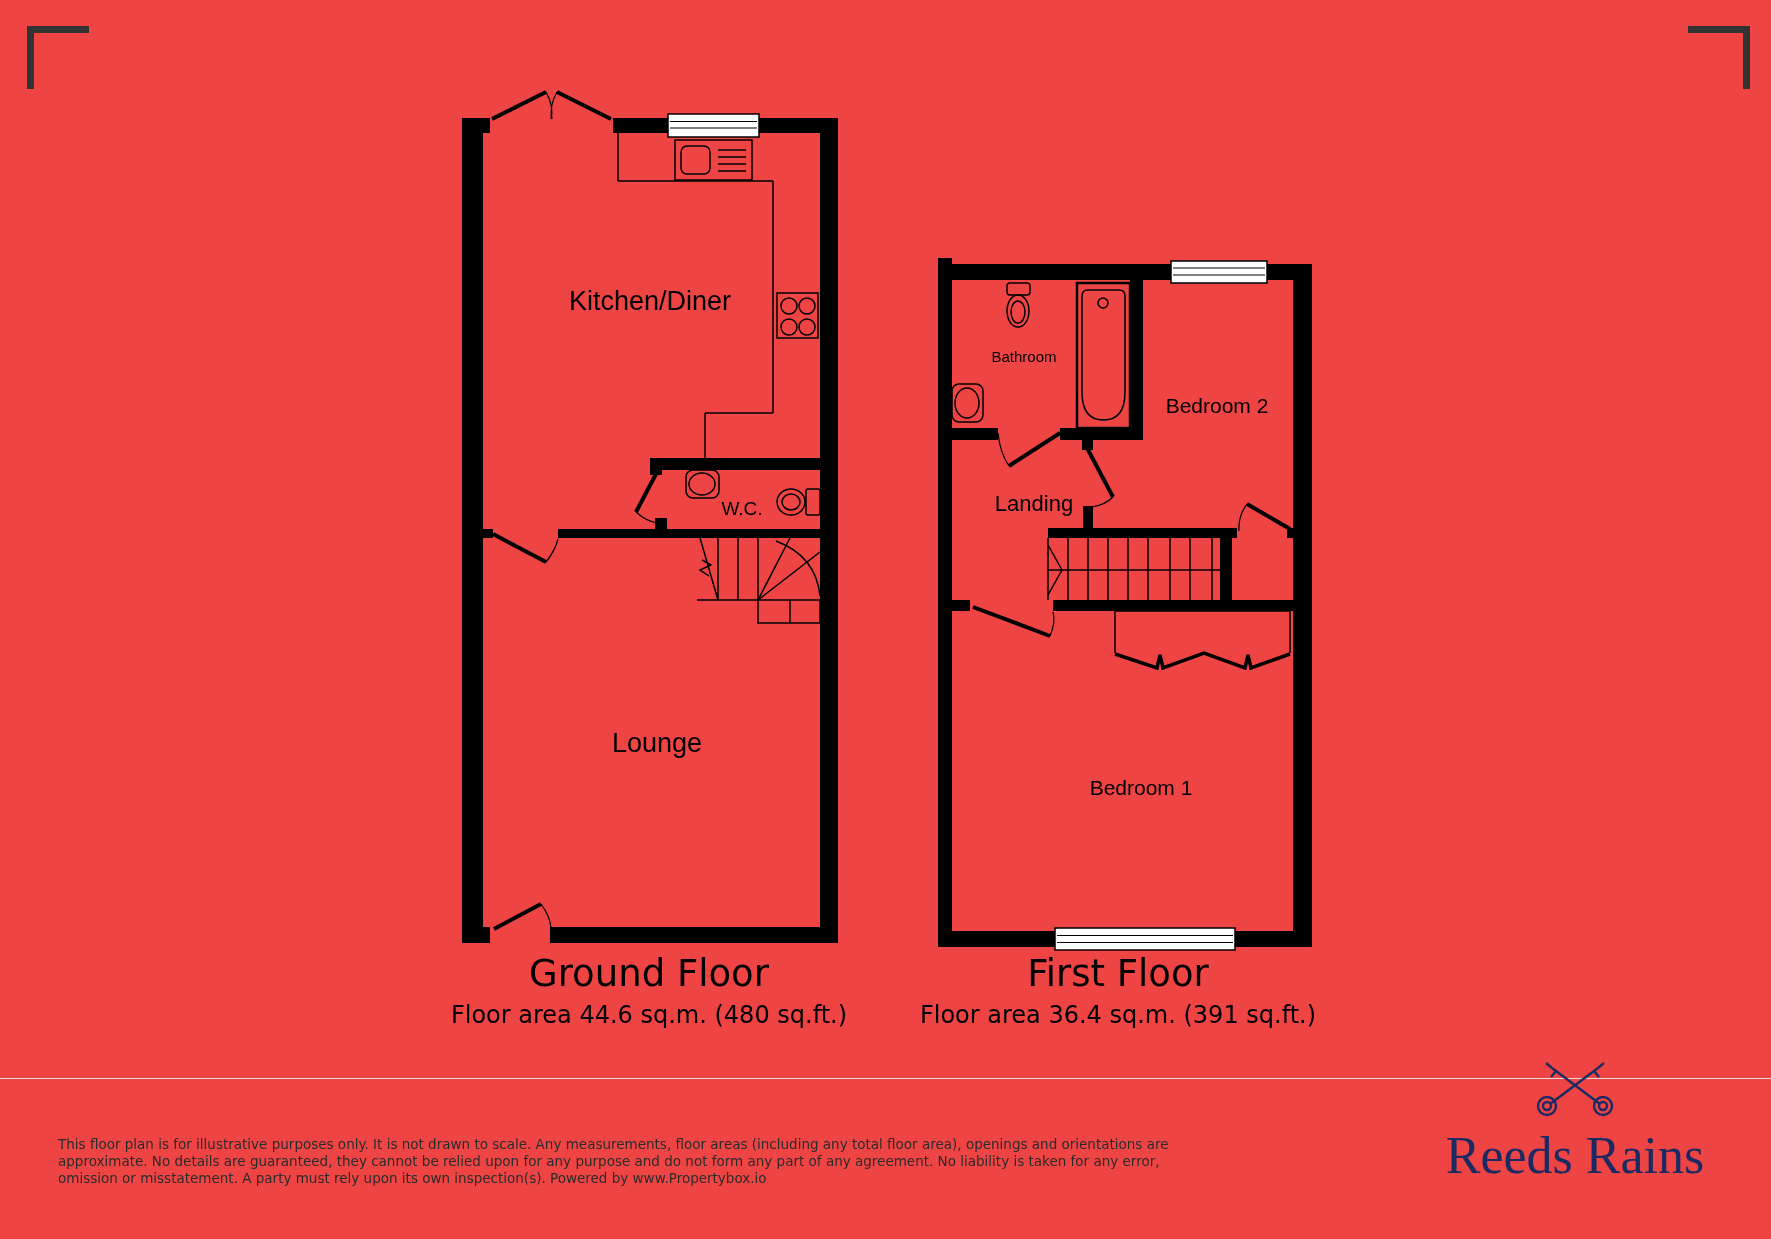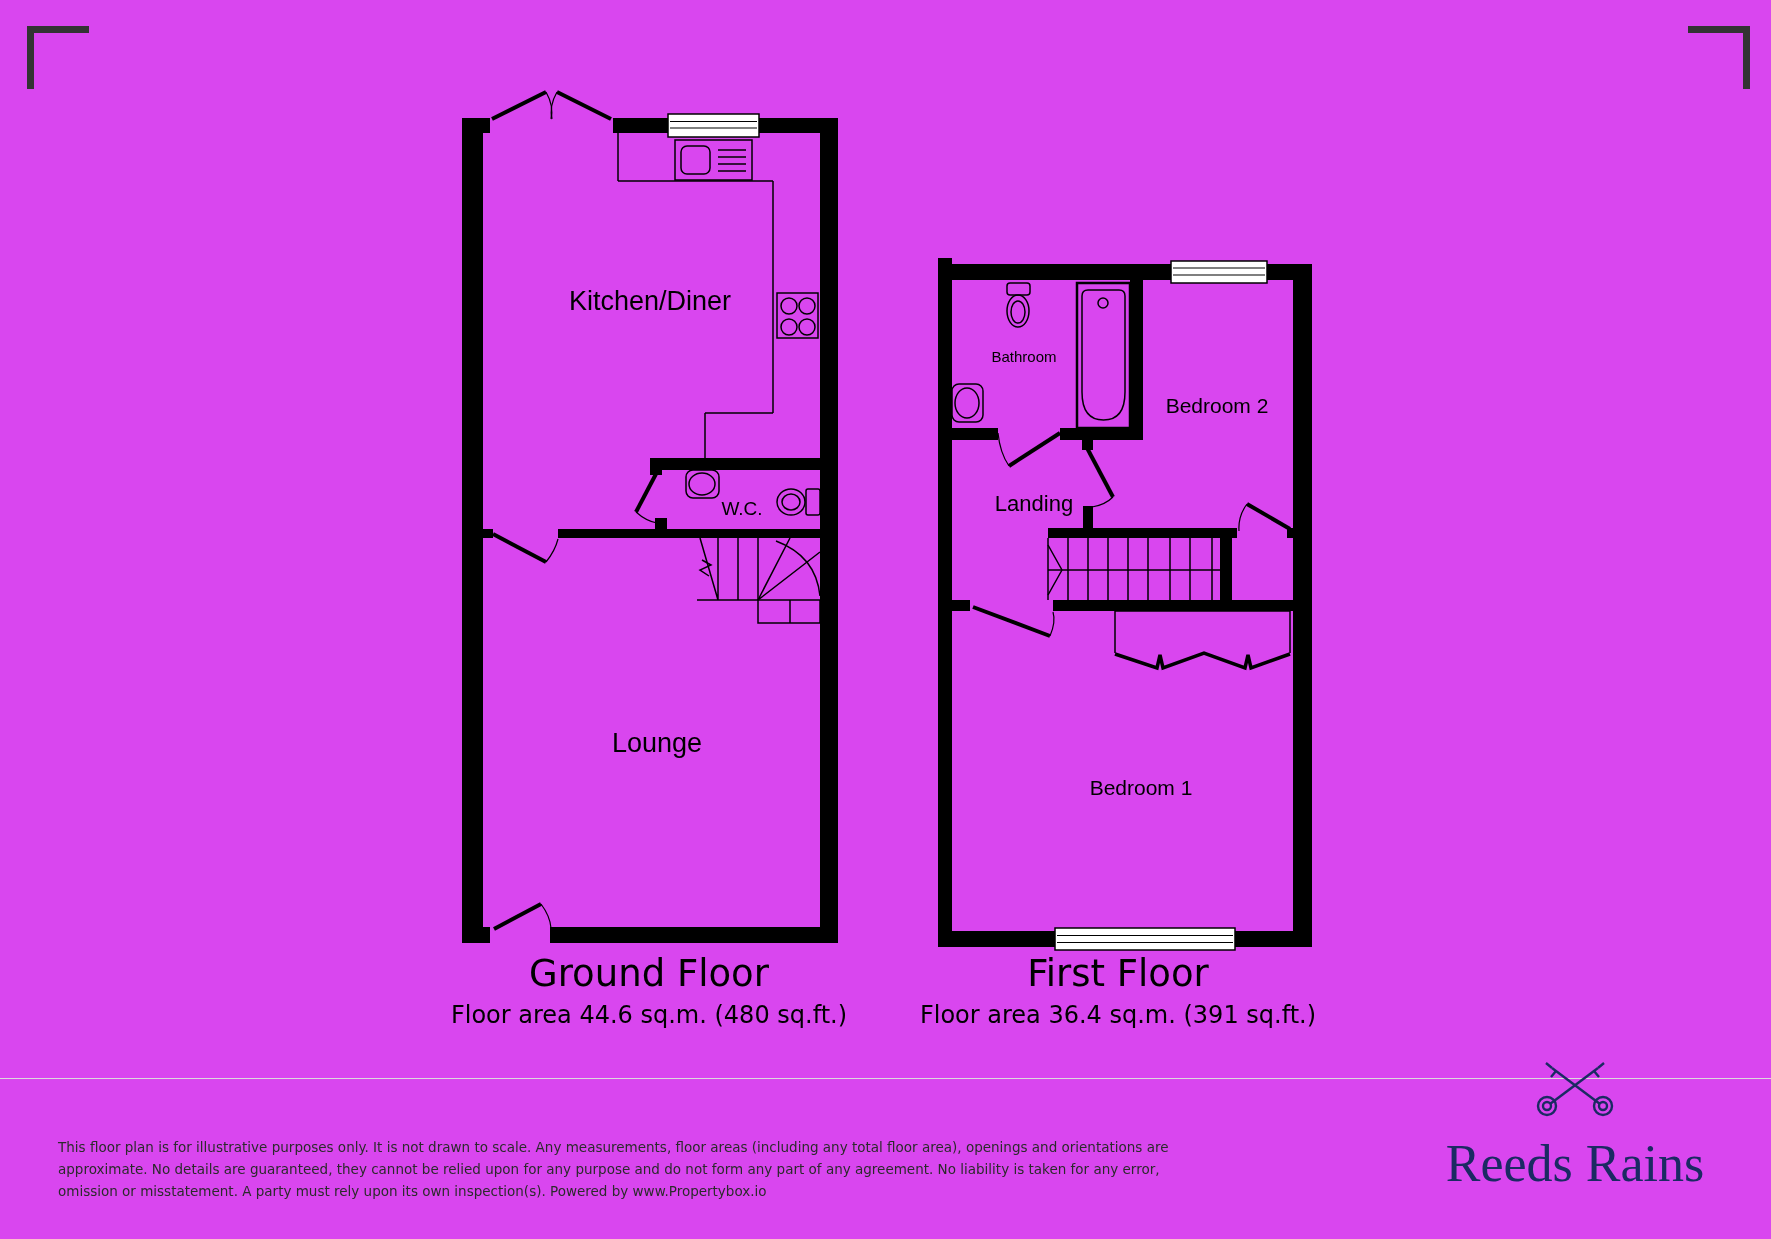--- a/index.html
+++ b/index.html
@@ -1,26 +1,26 @@
 <!DOCTYPE html>
 <html><head>
 <meta charset="utf-8">
 <style>
   html,body{margin:0;padding:0;background:#fff;}
-  .canvas{position:relative;width:1771px;height:1239px;background:#d946ef;overflow:hidden;
+  .canvas{position:relative;width:1771px;height:1239px;background:#ef4444;overflow:hidden;
           font-family:"DejaVu Sans",sans-serif;}
   svg text{font-family:"Liberation Sans",sans-serif;fill:#000;}
   svg text.title{font-family:"DejaVu Sans",sans-serif;}
   .sep{position:absolute;left:0;top:1078px;width:1771px;height:1px;background:#dcdcdc;}
   .total{position:absolute;left:58px;top:1090px;font-size:24px;color:#1a1a1a;
          font-family:"DejaVu Sans",sans-serif;}
   .disclaimer{position:absolute;left:58px;top:1136px;width:1150px;font-size:13.5px;
-         line-height:22px;color:#2b2b2b;font-family:"DejaVu Sans",sans-serif;}
+         line-height:17px;color:#2b2b2b;font-family:"DejaVu Sans",sans-serif;}
   .logo{position:absolute;left:1430px;top:1060px;width:290px;text-align:center;}
-  .logo .brand{display:block;margin-top:16px;font-family:"Liberation Serif",serif;
+  .logo .brand{display:block;margin-top:8px;font-family:"Liberation Serif",serif;
          font-size:52px;color:#1b2a63;white-space:nowrap;}
 </style>
 </head>
 <body>
 
 <div class="canvas">
 
   <svg width="1771" height="1060" viewBox="0 0 1771 1060">
 
     <g>

